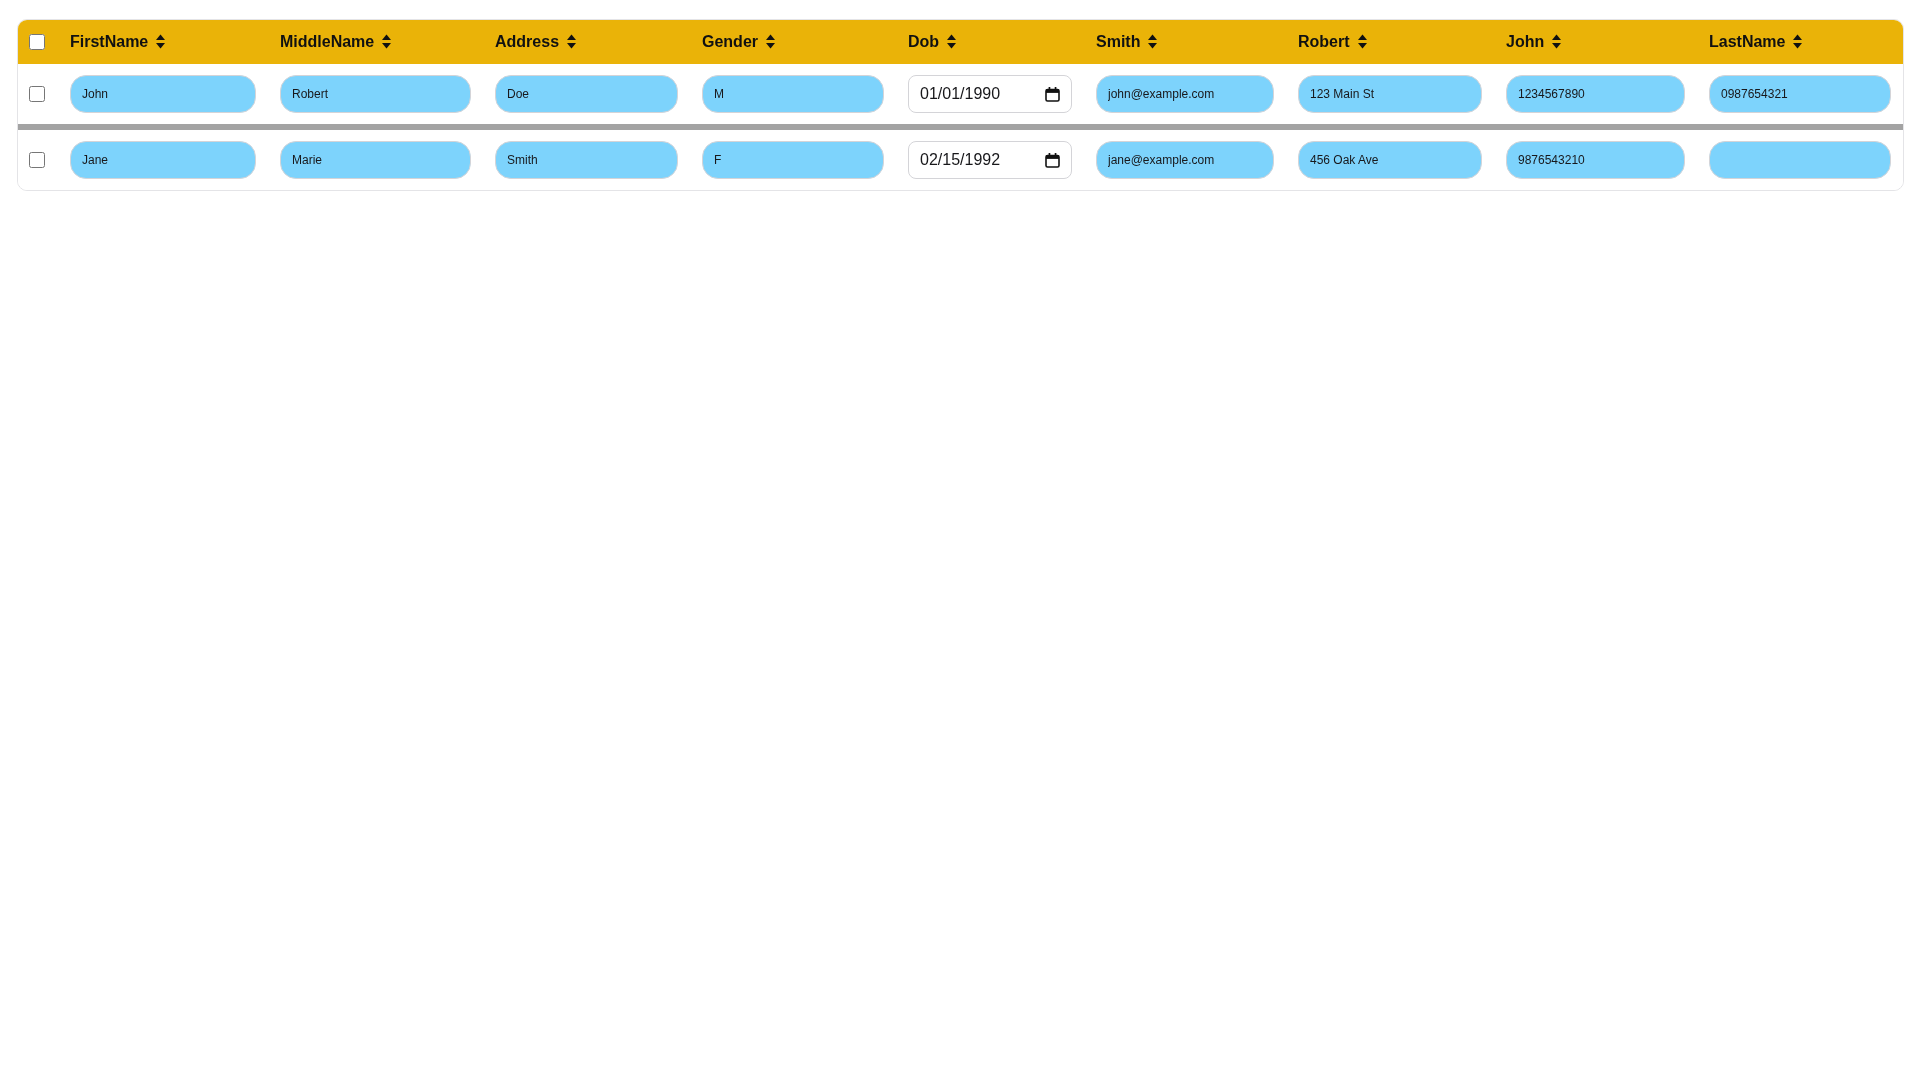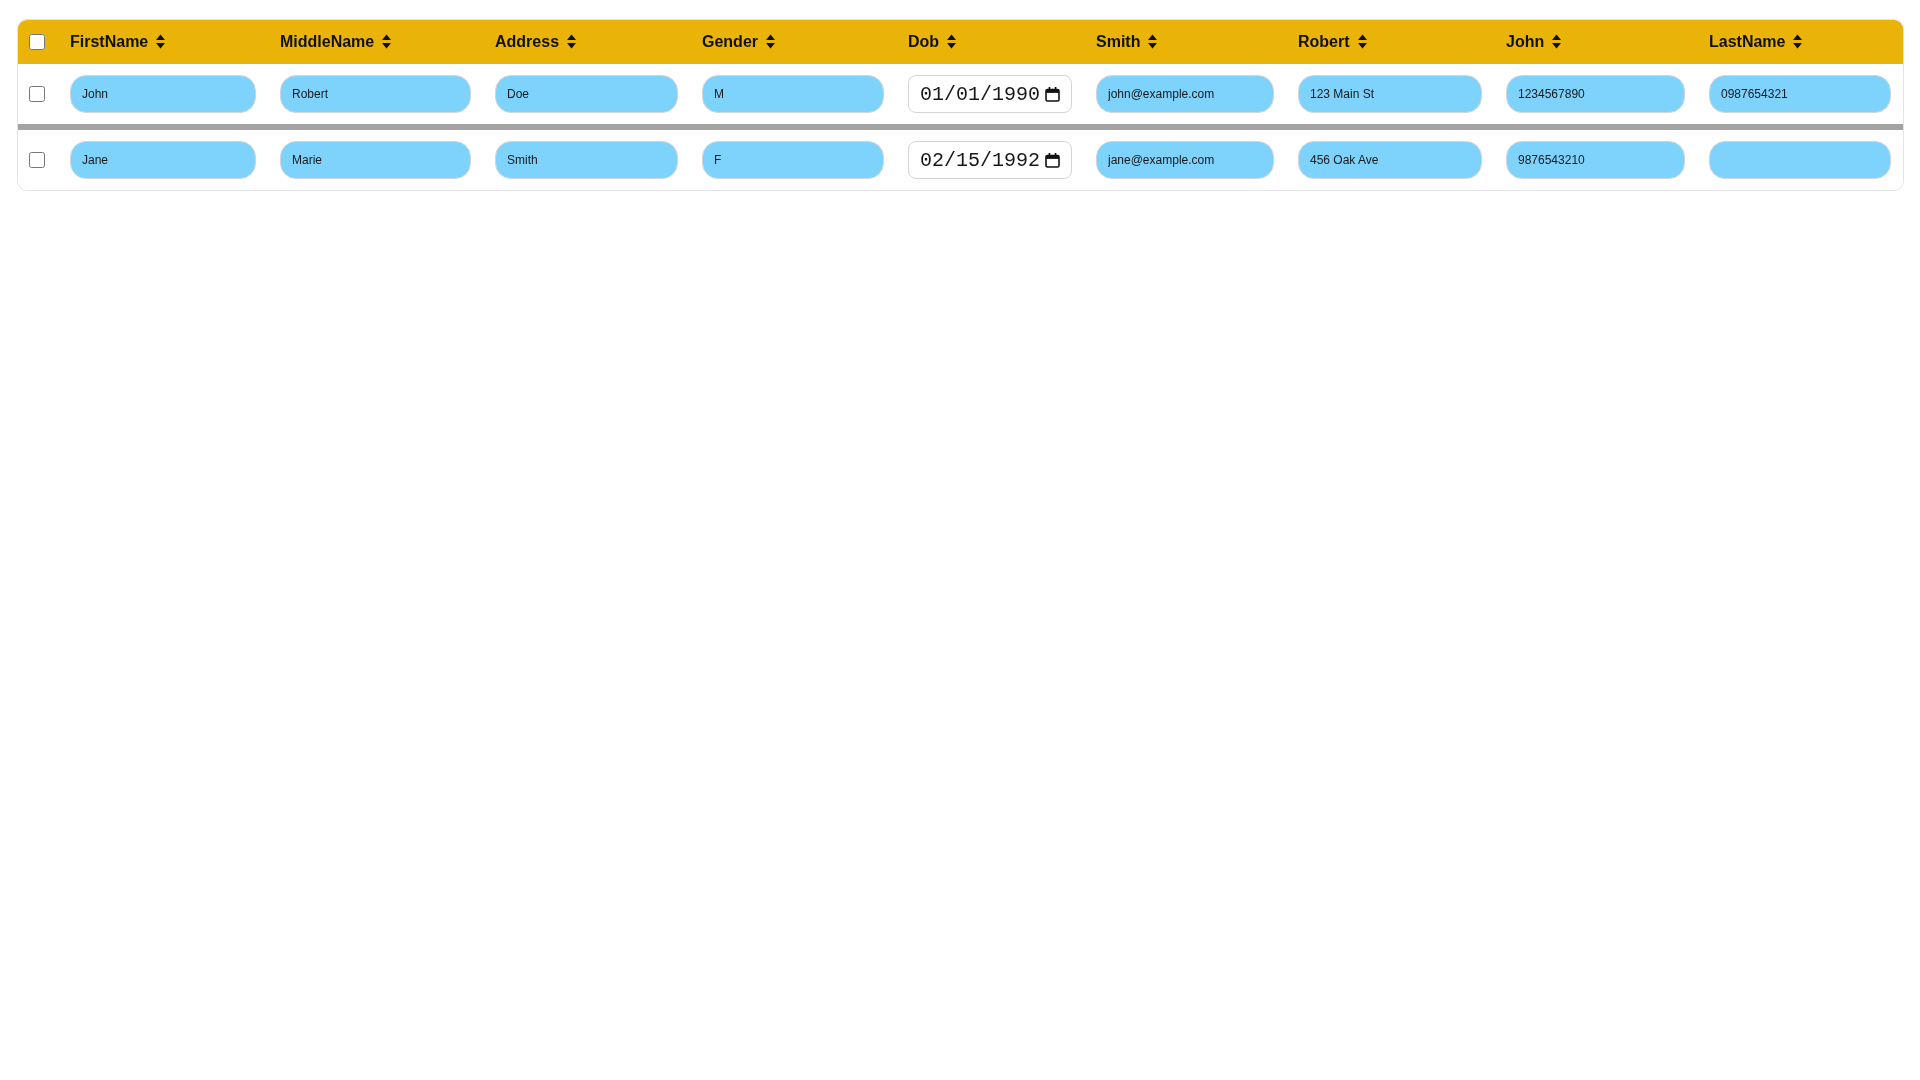--- a/index.html
+++ b/index.html
@@ -89,28 +89,27 @@
     color: #18181b;
     background: #7dd3fc;
     outline: none;
   }
 
   .date-field {
     width: 100%; height: 38px;
     border: 1px solid #d4d4d8;
     border-radius: 8px;
     padding: 0 10px 0 11px;
-    font-size: 20px;
+    font-size: 16px;
     color: #18181b;
     background: #fff;
     display: flex;
     align-items: center;
     justify-content: space-between;
     cursor: text;
-    font-family: Liberation Mono, monospace;
   }
   .date-field .cal { display: inline-flex; cursor: pointer; }
 </style>
 </head>
 <body>
 
 <div class="page">
 
 
   <div class="table-wrap">

